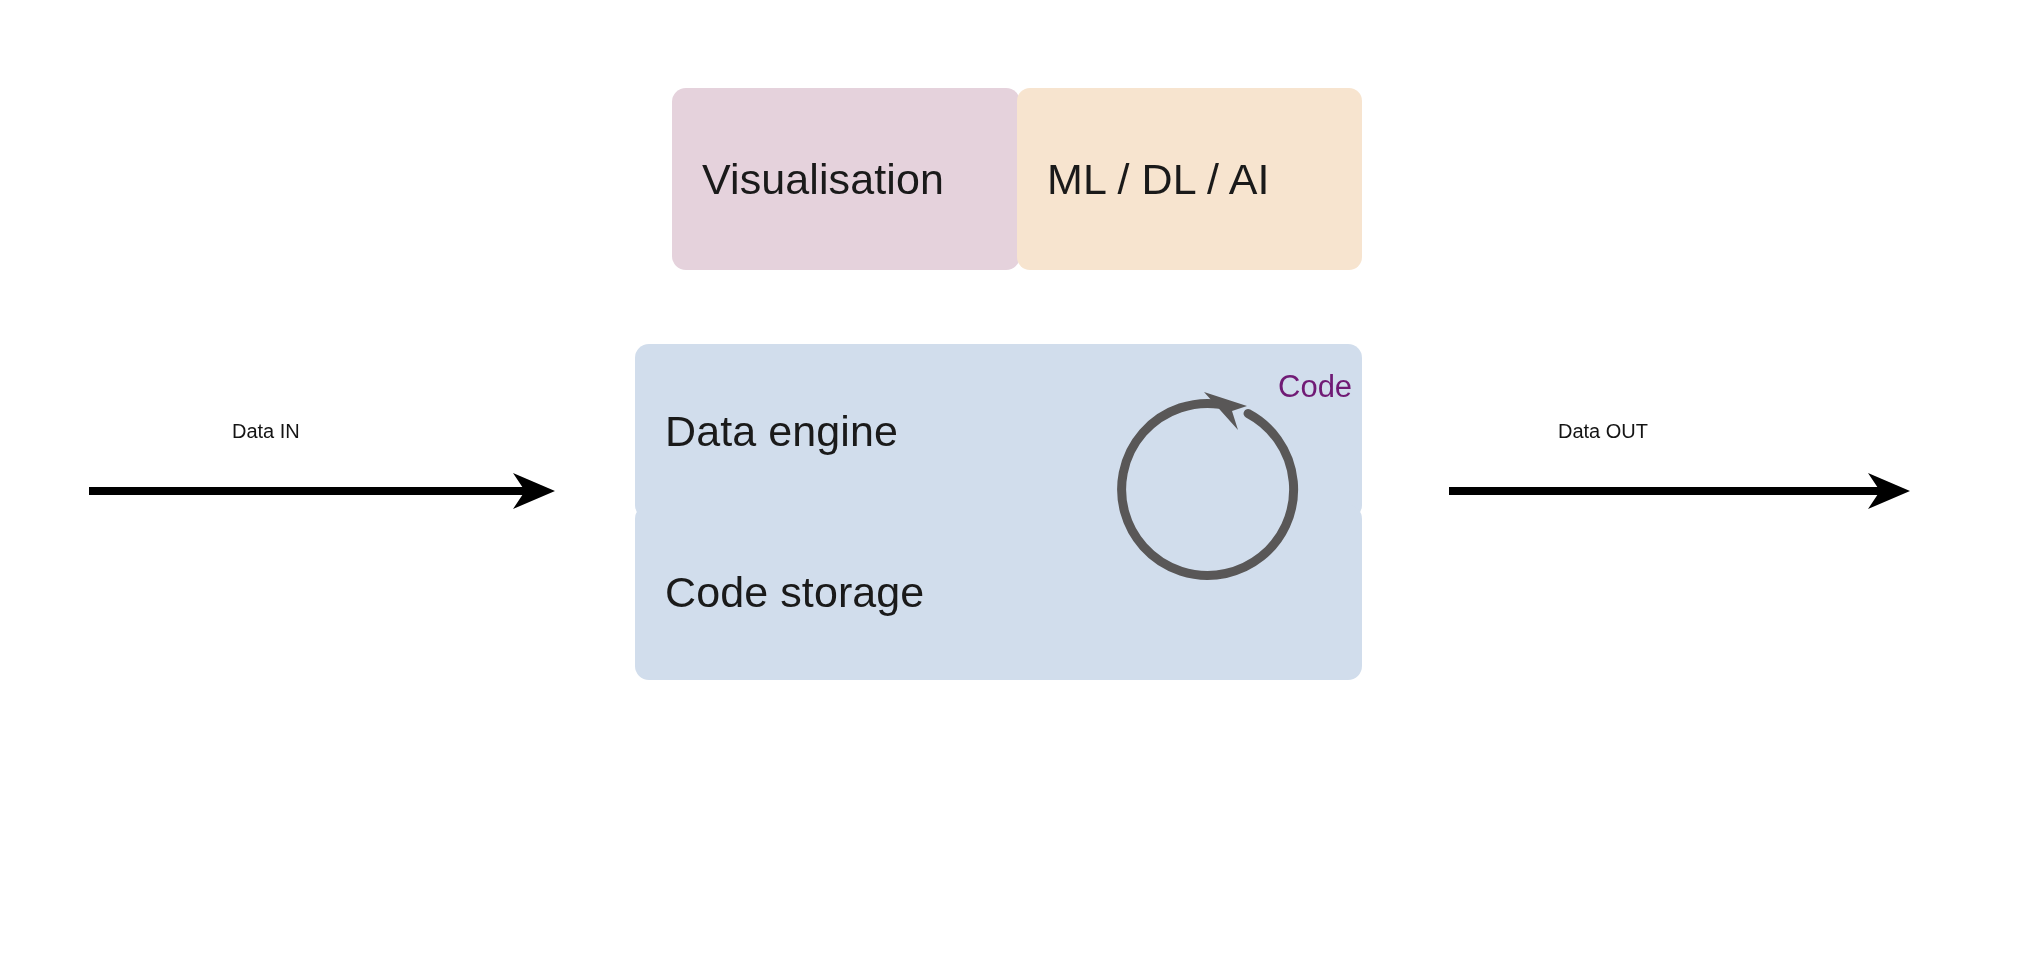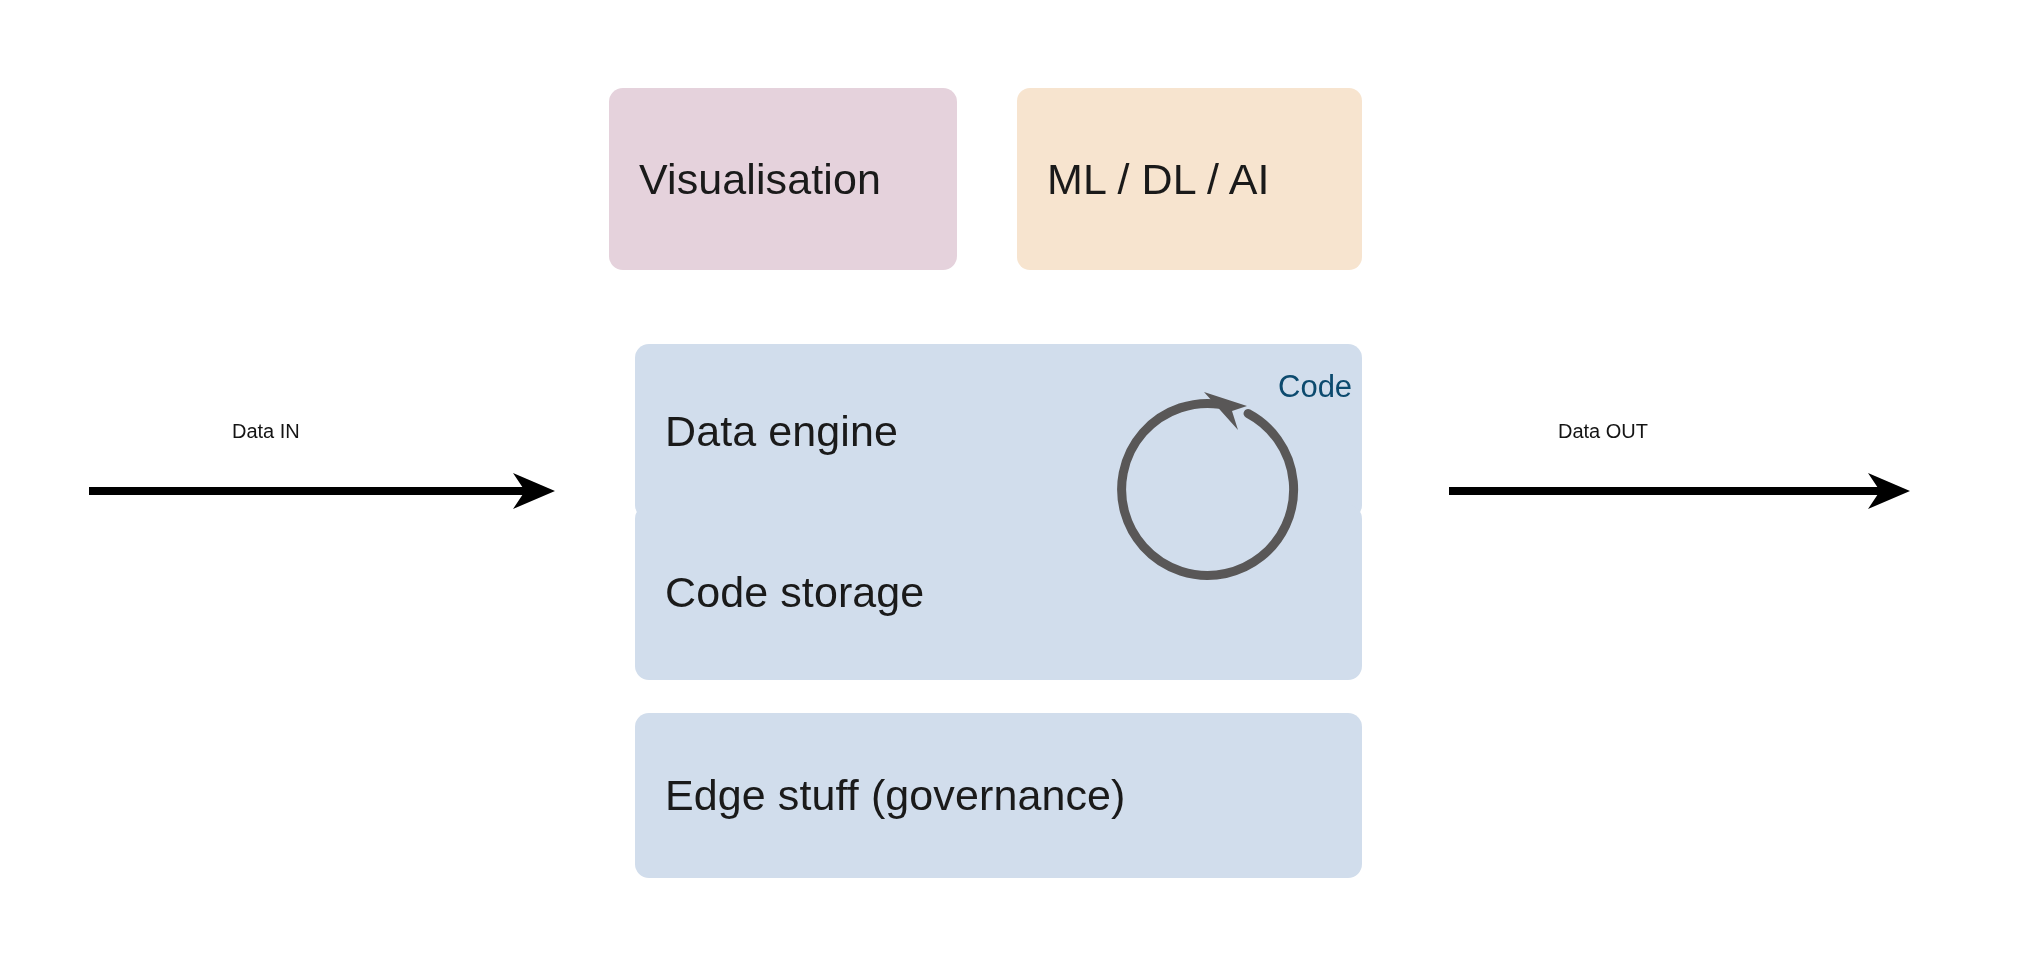--- a/index.html
+++ b/index.html
@@ -31,21 +31,21 @@
     font-size: 43px;
     font-weight: 400;
     color: #1a1a1a;
     letter-spacing: 0.1px;
     padding-left: 30px;
     white-space: nowrap;
     line-height: 1;
   }
 
   #box-visualisation {
-    left: 609px;
+    left: 672px;
     top: 88px;
     width: 348px;
     height: 182px;
   }
   #box-mldlai {
     left: 1017px;
     top: 88px;
     width: 345px;
     height: 182px;
     border-radius: 13px;
@@ -106,21 +106,21 @@
     left: 1100px;
     top: 386px;
     width: 210px;
     height: 210px;
   }
   #label-code {
     position: absolute;
     left: 1278px;
     top: 371px;
     font-size: 31px;
-    color: #0c4a6e;
+    color: #701a75;
     white-space: nowrap;
     line-height: 1;
   }
 </style>
 </head>
 <body>
 
 <div id="canvas" style="background: rgb(255, 255, 255);">
 
   <div class="box" id="box-visualisation" style="background:#e5d2dc;">
@@ -132,23 +132,20 @@
   </div>
 
   <div class="box" id="box-data-engine" style="background:#d1ddec;margin-top:44px;">
     <span class="box-label">Data engine</span>
   </div>
 
   <div class="box" id="box-data-storage" style="background:#d1ddec;">
     <span class="box-label">Code storage</span>
   </div>
 
-  <div class="box" id="box-edge-stuff" style="background:#d1ddec;">
-    <span class="box-label">Edge stuff (governance)</span>
-  </div>
 
   <svg id="code-loop" viewBox="0 0 210 210">
 
     <path d="M 122 18
              A 86 86 0 1 1 92 18" fill="none" stroke="#595757" stroke-width="9" stroke-linecap="round" transform="rotate(18 105 105)"></path>
 
     <path d="M 104 6 L 147 20 L 132 25 L 138 44 Z" fill="#595757"></path>
   </svg>
 
   <div id="label-code">Code</div>

